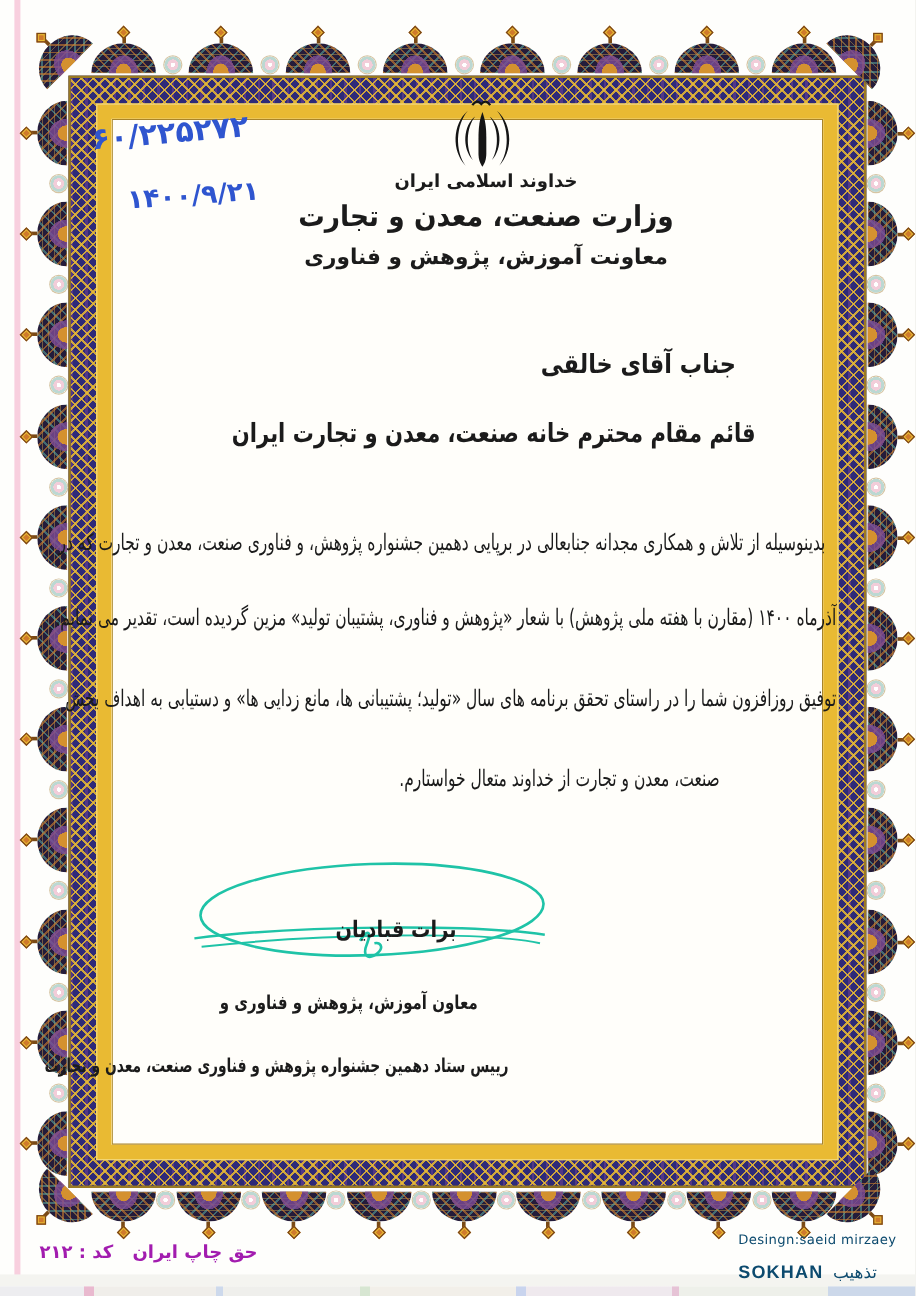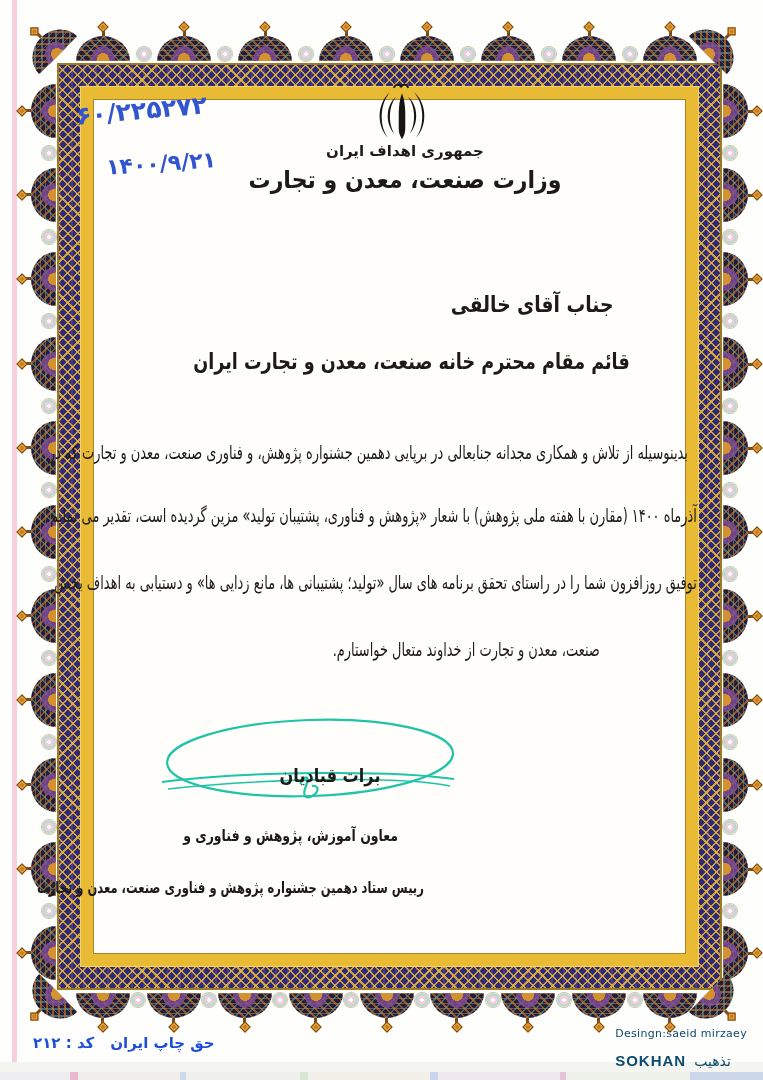--- a/index.html
+++ b/index.html
@@ -104,21 +104,21 @@
 
   .signature-svg { position:absolute; left:158px; top:716px; width:300px; height:112px; }
   .sig-name  { position:absolute; left:250px; top:764px; width:160px; text-align:center;
     font-weight:bold; font-size:19px; transform:scaleX(.85); }
   .sig-role1 { position:absolute; left:180px; top:826px; width:245px; text-align:center;
     font-weight:bold; font-size:16px; transform:scaleX(.78); }
   .sig-role2 { position:absolute; left:140px; top:878px; width:330px; text-align:center;
     font-weight:bold; font-size:16px; transform:scaleX(.72); }
 
   .footer-left { position:absolute; left:33px; top:1034px; display:flex; gap:16px;
-    font-weight:bold; font-size:15px; color:#1d4ed8; }
+    font-weight:bold; font-size:15px; color:#a21caf; }
   .designer { position:absolute; right:16px; top:1027px; color:#0c4a6e; text-align:right; }
   .designer .d-line1 { font-size:11px; letter-spacing:.3px; }
   .designer .studio { display:flex; gap:8px; align-items:baseline; justify-content:flex-start; margin-top:12px; }
   .designer .sokhan { font-family:"Liberation Sans", sans-serif; font-weight:bold;
     font-size:15px; letter-spacing:1px; }
   .designer .tazhib { font-size:14px; direction:rtl; }
 </style>
 </head>
 <body>
 
@@ -455,22 +455,23 @@
     <path d="M21 6 q4 -6 8 -1 q4 -5 8 1" fill="none" stroke="#151515" stroke-width="2"></path>
     <g fill="#151515">
       <path d="M30 12 C27.5 19 26.5 25 26.5 36 L26.5 49 C26.5 55 28 58 30 61 C32 58 33.5 55 33.5 49 L33.5 36 C33.5 25 32.5 19 30 12 Z"></path>
       <path d="M23.5 16 C13 24 11.5 44 21.5 55 C15 44 15.5 26 23.5 16 Z"></path>
       <path d="M17 11 C3 23 2.5 47 15 60 C5.5 47 6 24 17 11 Z"></path>
       <path d="M36.5 16 C47 24 48.5 44 38.5 55 C45 44 44.5 26 36.5 16 Z"></path>
       <path d="M43 11 C57 23 57.5 47 45 60 C54.5 47 54 24 43 11 Z"></path>
     </g>
   </svg>
 
-  <div class="h-line h-country fa">جمهوری اهداف ایران</div>
+  <div class="h-line h-country fa">خداوند اسلامی ایران</div>
   <div class="h-line h-ministry fa">وزارت صنعت، معدن و تجارت</div>
+  <div class="h-line h-deputy fa">معاونت آموزش، پژوهش و فناوری</div>
 
   <div class="r-name fa">جناب آقای خالقی</div>
   <div class="r-title fa">قائم مقام محترم خانه صنعت، معدن و تجارت ایران</div>
 
   <div class="body-line bl-0 fa">بدینوسیله از تلاش و همکاری مجدانه جنابعالی در برپایی دهمین جشنواره پژوهش، و فناوری صنعت، معدن و تجارت که در</div>
   <div class="body-line bl-1 fa">آذرماه ۱۴۰۰ (مقارن با هفته ملی پژوهش) با شعار «پژوهش و فناوری، پشتیبان تولید» مزین گردیده است، تقدیر می نمایم.</div>
   <div class="body-line bl-2 fa">توفیق روزافزون شما را در راستای تحقق برنامه های سال «تولید؛ پشتیبانی ها، مانع زدایی ها» و دستیابی به اهداف بخش</div>
   <div class="body-line bl-3 fa">صنعت، معدن و تجارت از خداوند متعال خواستارم.</div>
 
   <svg class="signature-svg" viewBox="0 0 300 112">

